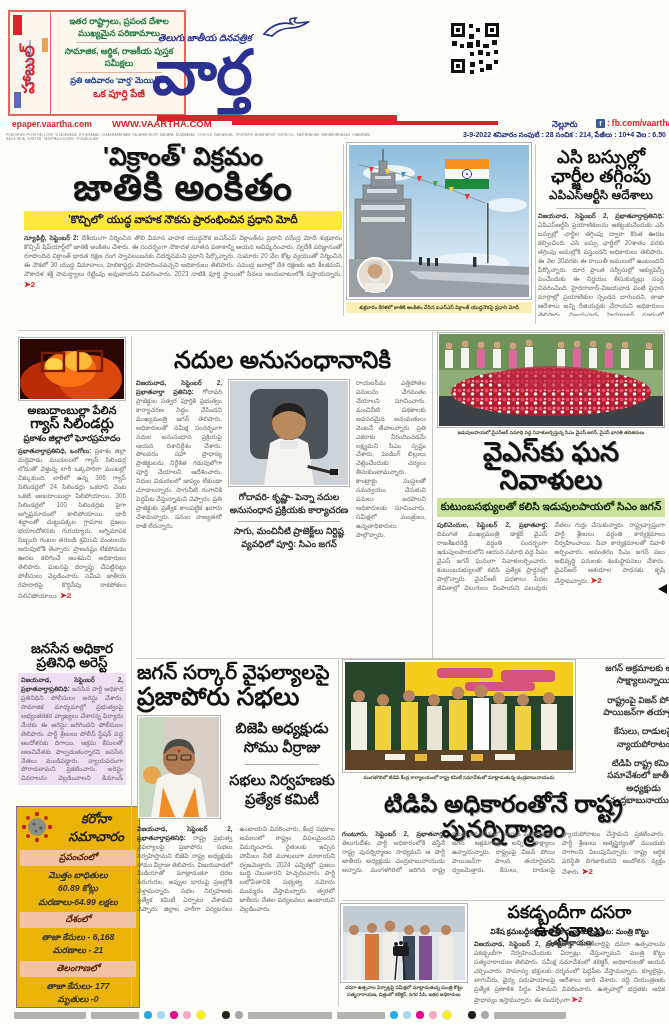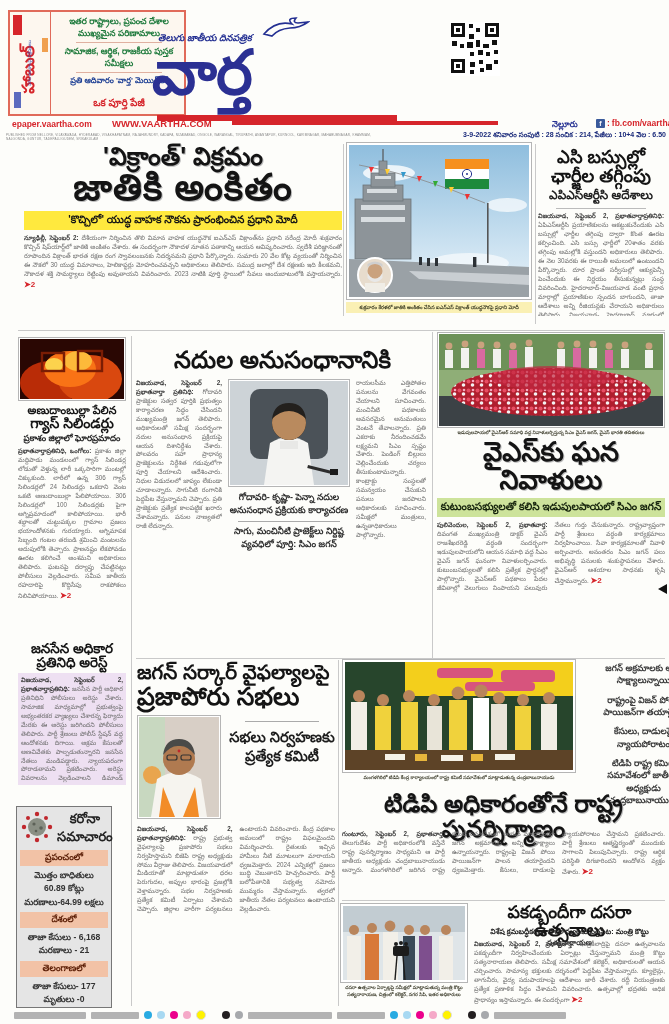--- a/index.html
+++ b/index.html
@@ -38,21 +38,21 @@
       <div class="abs" style="left:4px;bottom:6px;width:7px;height:16px;background:#5b6bbf;"></div>
       <div class="abs" style="left:-28px;top:46px;width:96px;transform:rotate(-90deg);transform-origin:center;color:#d6252b;font-weight:bold;font-size:17px;text-align:center;">హాబుల్</div>
       <div class="abs" style="left:-18px;top:48px;width:76px;transform:rotate(-90deg);transform-origin:center;color:#3a4fae;font-size:4.6px;text-align:center;">సకల అంశాలపై విశ్లేషణలు</div>
     </div>
     <div class="abs" style="left:44px;top:4px;width:130px;height:96px;text-align:center;">
       <div style="font-size:8.6px;font-weight:bold;color:#1e7a3c;line-height:1.35;">ఇతర రాష్ట్రాలు, ప్రపంచ దేశాల ముఖ్యమైన పరిణామాలు</div>
       <div style="height:1px;background:#e0b0a0;margin:3px 22px;"></div>
       <div style="font-size:8.6px;font-weight:bold;color:#1e7a3c;line-height:1.35;">సామాజిక, ఆర్థిక, రాజకీయ పుస్తక సమీక్షలు</div>
       <div style="height:1px;background:#e0b0a0;margin:3px 22px;"></div>
       <div style="font-size:8px;font-weight:bold;color:#1d3f94;line-height:1.3;">ప్రతి ఆదివారం 'వార్త' మెయిన్‌లో</div>
-      <div style="font-size:10px;font-weight:bold;color:#d6252b;margin-top:10px;">ఒక పూర్తి పేజీ</div>
+      <div style="font-size:10px;font-weight:bold;color:#d6252b;margin-top:1px;">ఒక పూర్తి పేజీ</div>
     </div>
   </div>
 
   <div class="abs" style="left:152px;top:16px;width:240px;">
     <div style="display:flex;align-items:flex-end;gap:6px;margin-left:6px;">
       <span style="font-size:9.5px;font-weight:bold;color:#243092;font-style:italic;">తెలుగు జాతీయ దినపత్రిక</span>
       <span>
         <svg width="52" height="26" viewBox="0 0 52 26">
           <path d="M6 18 Q18 4 34 8 Q28 2 38 2 Q34 7 40 7 L50 6 Q42 12 32 12 Q20 13 14 20 Z" fill="none" stroke="#243092" stroke-width="1.6"></path>
         </svg>
@@ -231,21 +231,21 @@
   <div class="abs" style="left:18px;top:642px;width:108px;">
     <div class="hl ctr" style="font-size:13.5px;">జనసేన అధికార</div>
     <div class="hl ctr" style="font-size:13.5px;">ప్రతినిధి అరెస్ట్</div>
     <div class="body-txt" style="height:112px;background:#eee0f2;padding:3px;margin-top:3px;box-sizing:border-box;">
       <b>విజయవాడ, సెప్టెంబర్ 2, ప్రభాతవార్తాప్రతినిధి:</b>
       <span>జనసేన పార్టీ అధికార ప్రతినిధిని పోలీసులు అరెస్టు చేశారు. సామాజిక మాధ్యమాల్లో ప్రభుత్వంపై అభ్యంతరకర వ్యాఖ్యలు చేశారన్న ఫిర్యాదు మేరకు ఈ అరెస్టు జరిగిందని పోలీసులు తెలిపారు. పార్టీ శ్రేణులు పోలీస్ స్టేషన్ వద్ద ఆందోళనకు దిగాయి. అక్రమ కేసులతో అణచివేతకు పాల్పడుతున్నారని జనసేన నేతలు మండిపడ్డారు. న్యాయపరంగా పోరాడతామని ప్రకటించారు. అరెస్టు వివరాలను వెల్లడించాలని డిమాండ్ చేశారు.</span>
       <span class="jump"><span>➤</span><span>2</span></span>
     </div>
   </div>
 
-  <div class="abs" style="left:16px;top:806px;width:96px;height:202px;border:1px solid #777;background:#e5e5e5;box-sizing:border-box;">
+  <div class="abs" style="left:16px;top:806px;width:124px;height:202px;border:1px solid #777;background:#eab308;box-sizing:border-box;font-style:italic;">
     <div style="display:flex;align-items:center;gap:4px;padding:4px 4px 0 4px;">
       <span>
         <svg width="32" height="32" viewBox="0 0 32 32">
           <circle cx="16" cy="16" r="9" fill="#8a8f84"></circle>
           <g fill="#c0272d">
             <circle cx="16" cy="3" r="2.2"></circle>
               <circle cx="16" cy="29" r="2.2"></circle>
               <circle cx="3" cy="16" r="2.2"></circle>
               <circle cx="29" cy="16" r="2.2"></circle>
             <circle cx="7" cy="7" r="2"></circle>
@@ -387,20 +387,21 @@
           <path d="M24 70 L36 100 L20 100 Z" fill="#f28c28"></path>
           <path d="M56 70 L44 100 L60 100 Z" fill="#f28c28"></path>
           <circle cx="40" cy="42" r="16" fill="#b07a50"></circle>
           <path d="M24 38 Q26 22 40 22 Q54 22 56 38 Q48 28 40 29 Q32 28 24 38Z" fill="#4a4a48"></path>
           <rect x="28" y="38" width="10" height="5" rx="2" fill="none" stroke="#333" stroke-width="1.2"></rect>
           <rect x="42" y="38" width="10" height="5" rx="2" fill="none" stroke="#333" stroke-width="1.2"></rect>
           <circle cx="40" cy="34" r="1.4" fill="#c0272d"></circle>
         </svg>
       </div>
       <div style="flex:1;text-align:center;">
+        <div style="font-size:14.5px;font-weight:bold;color:#1c1c1c;line-height:1.35;margin-top:4px;">బిజెపి అధ్యక్షుడు సోము వీర్రాజు</div>
         <div style="height:1px;background:#aaa;margin:6px 16px;"></div>
         <div style="font-size:14.5px;font-weight:bold;color:#1c1c1c;line-height:1.35;">సభలు నిర్వహణకు ప్రత్యేక కమిటీ</div>
       </div>
     </div>
     <div class="body-txt cols2" style="height:158px;margin-top:6px;">
       <b>విజయవాడ, సెప్టెంబర్ 2, ప్రభాతవార్తాప్రతినిధి:</b>
       <span>రాష్ట్ర ప్రభుత్వ వైఫల్యాలపై ప్రజాపోరు సభలు నిర్వహిస్తామని బిజెపి రాష్ట్ర అధ్యక్షుడు సోము వీర్రాజు తెలిపారు. విజయవాడలో మీడియాతో మాట్లాడుతూ ధరల పెరుగుదల, అప్పుల భారంపై ప్రజల్లోకి వెళ్తామన్నారు. సభల నిర్వహణకు ప్రత్యేక కమిటీ ఏర్పాటు చేశామని చెప్పారు. జిల్లాల వారీగా పర్యటనలు ఉంటాయని వివరించారు. కేంద్ర పథకాల అమలులో రాష్ట్రం విఫలమైందని విమర్శించారు. రైతులకు ఇచ్చిన హామీలు నీటి మూటలుగా మారాయని ధ్వజమెత్తారు. 2024 ఎన్నికల్లో ప్రజలు బుద్ధి చెబుతారని హెచ్చరించారు. పార్టీ బలోపేతానికి సభ్యత్వ నమోదు ముమ్మరం చేస్తామన్నారు. త్వరలో జాతీయ నేతల పర్యటనలు ఉంటాయని వెల్లడించారు.</span>
     </div>
   </div>
 

